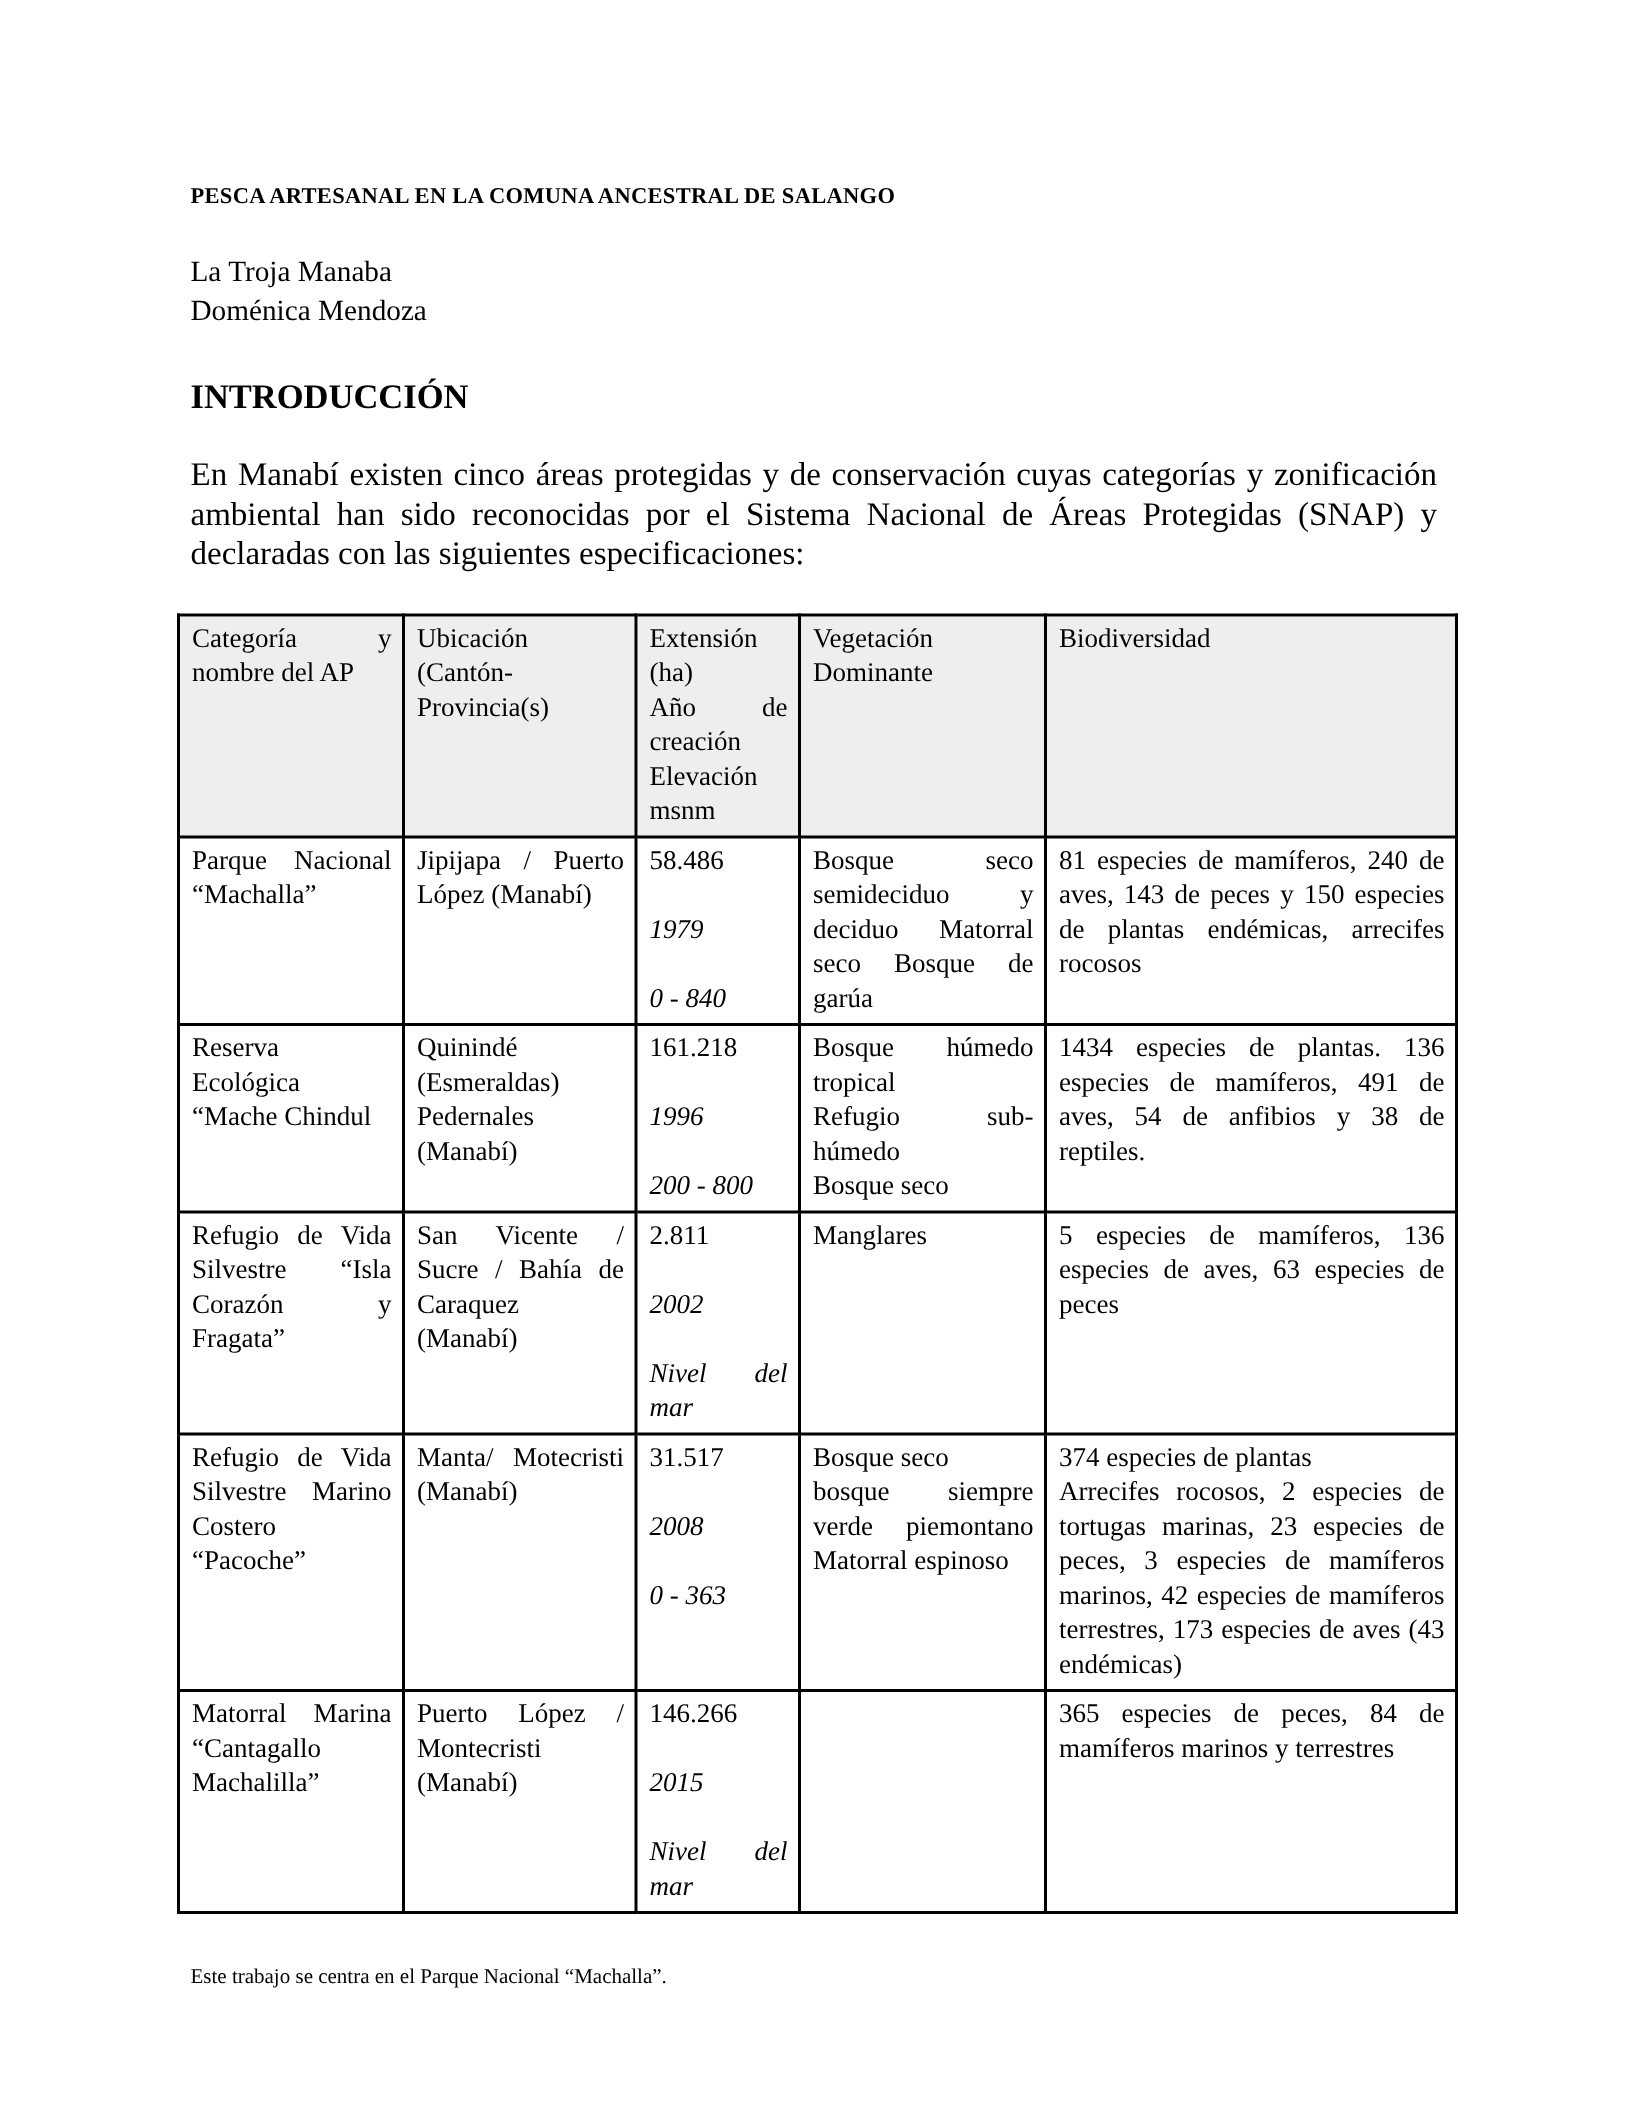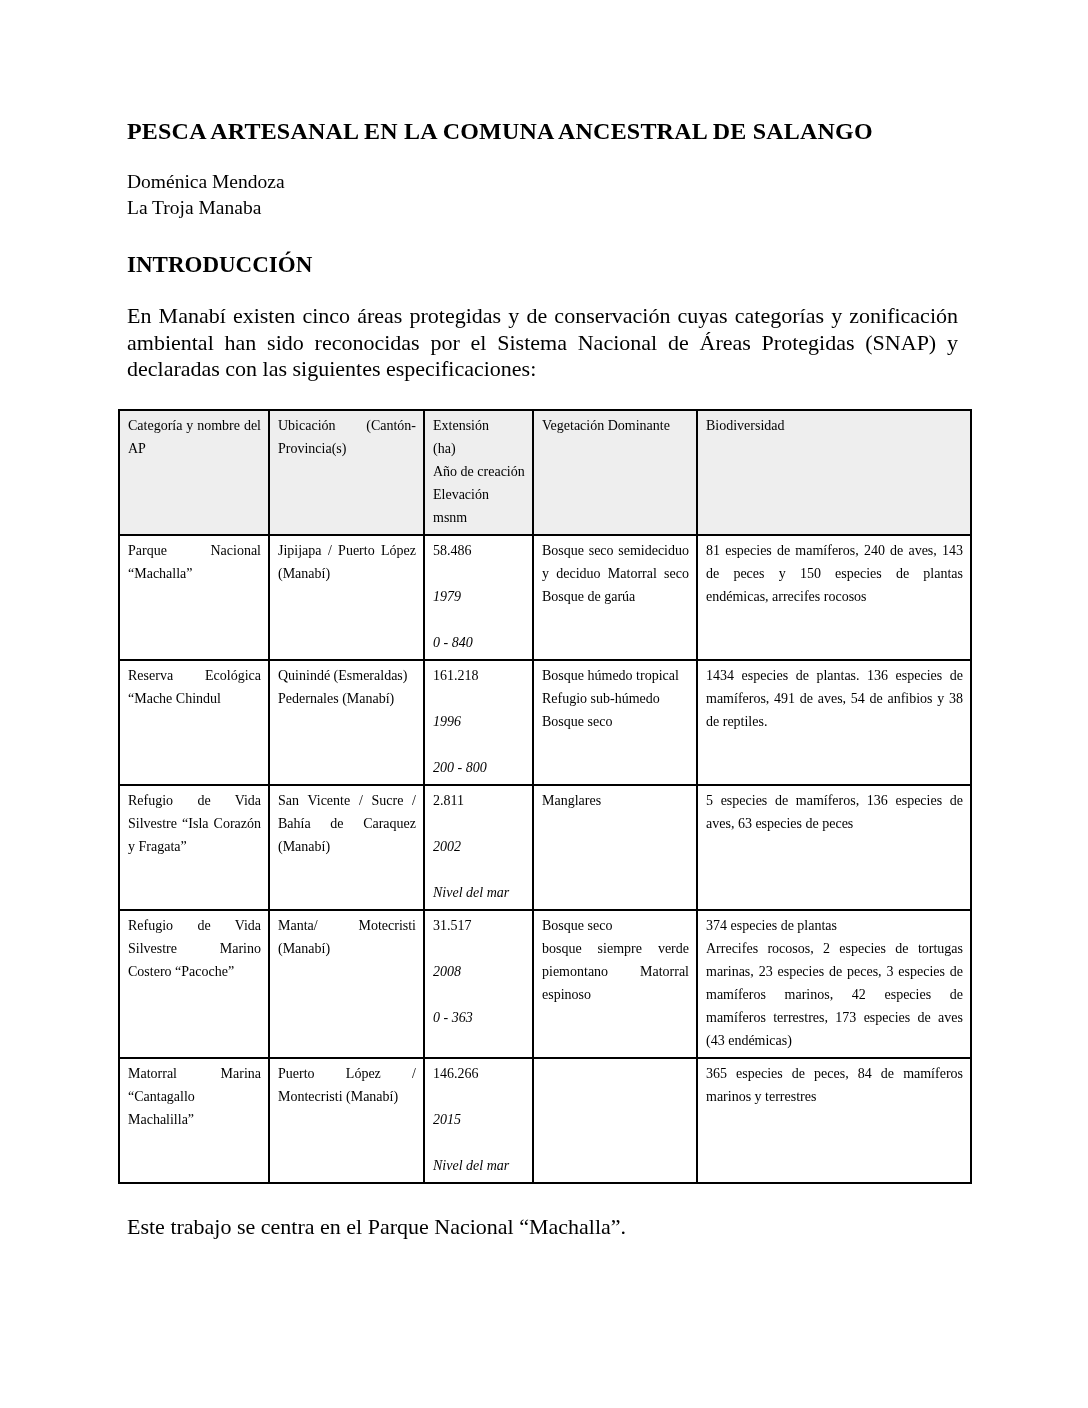--- a/index.html
+++ b/index.html
@@ -13,21 +13,21 @@
     width:1088px;
     min-height:1408px;
     box-sizing:border-box;
     background:#ffffff;
     color:var(--text-color);
     font-family:"Liberation Serif","DejaVu Serif",serif;
     padding:118px 130px 60px 127px;
   }
   .doc-title{
     margin:0;
-    font-size:24px;
+    font-size:15px;
     font-weight:bold;
     line-height:26px;
     letter-spacing:0.2px;
   }
   .authors{
     margin-top:25px;
     font-size:19.5px;
     line-height:26px;
   }
   .section-heading{
@@ -40,21 +40,21 @@
     margin:25px 0 0 0;
     font-size:22px;
     line-height:26.5px;
     text-align:justify;
   }
   table.ap-table{
     border-collapse:collapse;
     table-layout:fixed;
     width:852px;
     margin:26px 0 0 -9px;
-    font-size:14px;
+    font-size:18px;
     line-height:23px;
   }
   table.ap-table td{
     border:2px solid var(--border-color);
     vertical-align:top;
     text-align:justify;
     padding:3px 7px 5px 8px;
     overflow:hidden;
   }
   tr.header-row td{
@@ -63,34 +63,34 @@
   td.pad-down{
     padding-top:27px;
   }
   td .line{min-height:1px;}
   td.cell-extension .line + .line{
     margin-top:23px;
     font-style:italic;
   }
   .closing{
     margin:30px 0 0 0;
-    font-size:22px;
+    font-size:14px;
     line-height:26px;
   }
 </style>
 </head>
 <body>
 
 <div class="page">
 
   <h1 class="doc-title">PESCA ARTESANAL EN LA COMUNA ANCESTRAL DE SALANGO</h1>
 
   <div class="authors">
+    <div>La Troja Manaba</div>
     <div>Doménica Mendoza</div>
-    <div>La Troja Manaba</div>
   </div>
 
   <h2 class="section-heading">INTRODUCCIÓN</h2>
 
   <p class="intro">En Manabí existen cinco áreas protegidas y de conservación cuyas categorías y zonificación ambiental han sido reconocidas por el Sistema Nacional de Áreas Protegidas (SNAP) y declaradas con las siguientes especificaciones:</p>
 
   <table class="ap-table">
     <colgroup>
       <col style="width:150px">
       <col style="width:155px">

